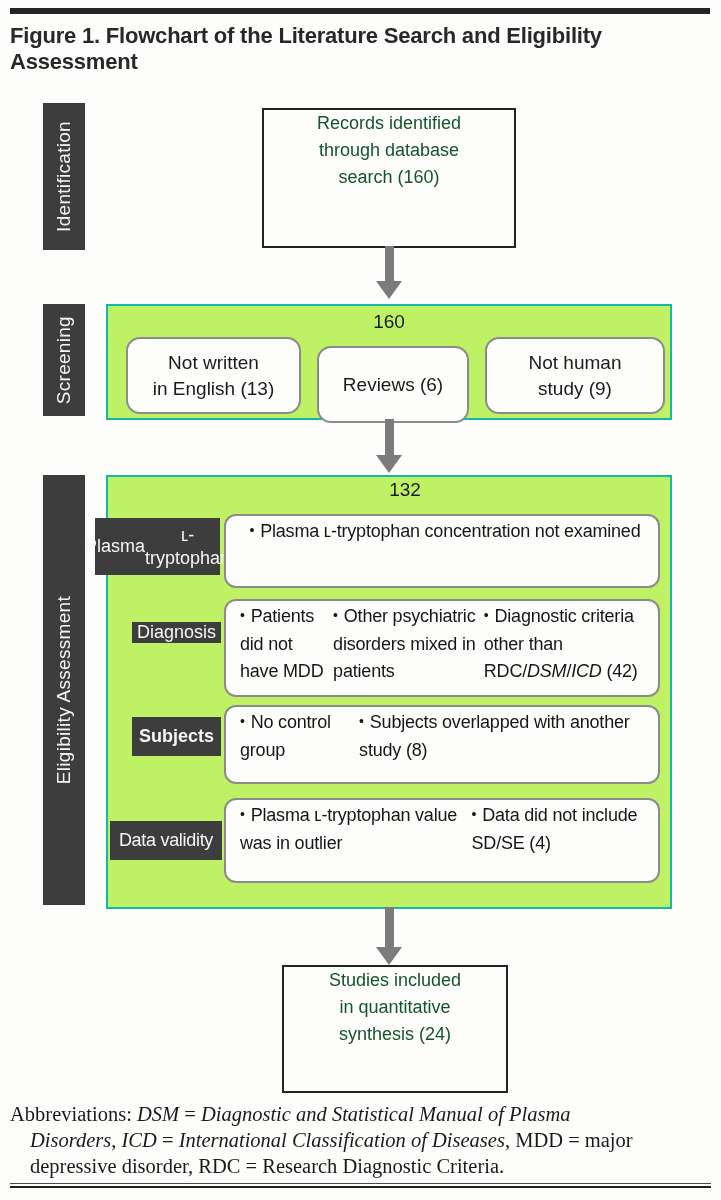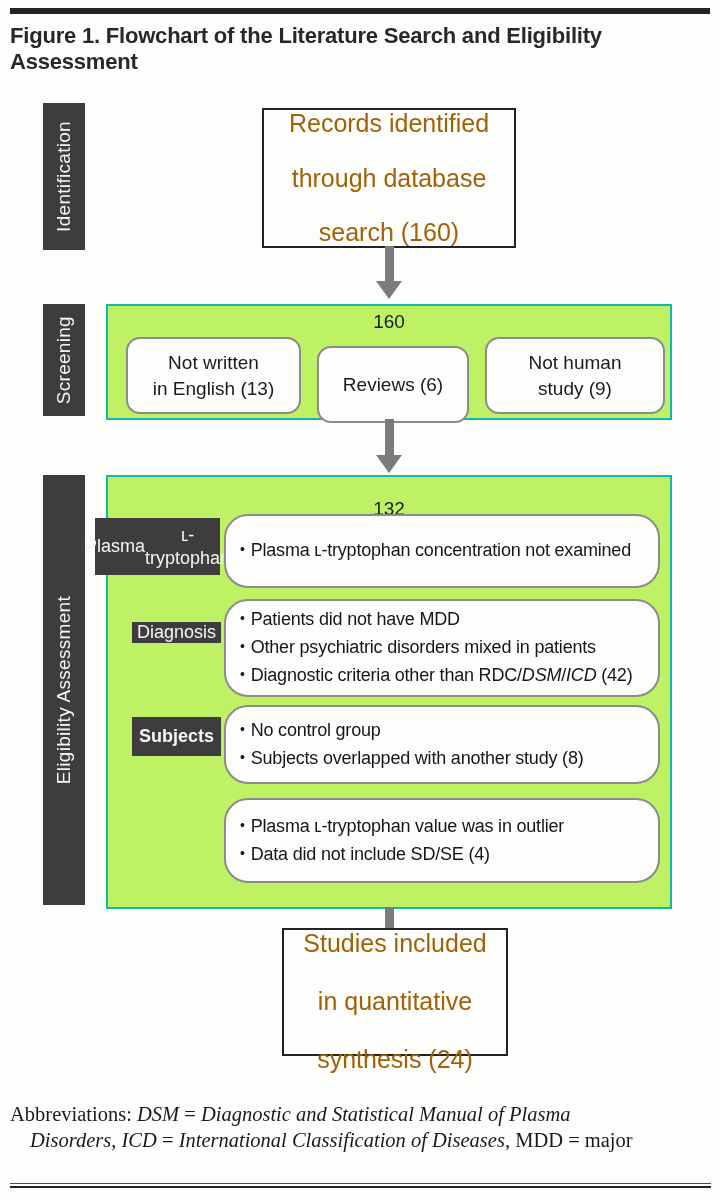--- a/index.html
+++ b/index.html
@@ -20,42 +20,42 @@
   
   .stage{position:absolute;background:#3d3d3d;color:#f6f6f6;
     display:flex;align-items:center;justify-content:center;}
   .stage span{writing-mode:vertical-rl;transform:rotate(180deg);
     font-size:19px;letter-spacing:0.3px;white-space:nowrap;}
   .stage.id{left:43px;top:103px;width:42px;height:147px;}
   .stage.scr{left:43px;top:304px;width:42px;height:112px;}
   .stage.elig{left:43px;top:475px;width:42px;height:430px;}
   
   .rect-box{position:absolute;border:2px solid #232323;background:#fdfdfc;
-    display:flex;flex-direction:column;align-items:center;justify-content:space-between;
-    text-align:center;font-size:25px;line-height:27px;color:#a16207;}
+    display:flex;flex-direction:column;align-items:center;justify-content:flex-start;
+    text-align:center;font-size:18px;line-height:27px;color:#14532d;}
   .records{left:262px;top:108px;width:250px;height:136px;}
-  .included{left:282px;top:928px;width:222px;height:124px;gap:31px;}
+  .included{left:282px;top:965px;width:222px;height:124px;}
   
   .container-box{position:absolute;border:2px solid #14b8a6;background:#bef264;}
   .screening-box{left:106px;top:304px;width:562px;height:112px;}
   .elig-box{left:106px;top:475px;width:562px;height:430px;}
   .count{position:absolute;left:0;width:100%;text-align:center;
     font-size:19px;color:#1b1b1b;}
   .screening-box .count{top:5px;}
-  .elig-box .count{top:21px;}
+  .elig-box .count{top:2px;margin-left:16px;}
   
   .round-box{position:absolute;border:2px solid #8b8b8b;border-radius:14px;background:#fdfdfc;
     display:flex;flex-direction:column;align-items:center;justify-content:center;
     text-align:center;font-size:19px;line-height:26px;color:#1b1b1b;}
   .rb1{left:18px;top:31px;width:171px;height:73px;}
   .rb2{left:209px;top:40px;width:148px;height:73px;}
   .rb3{left:377px;top:31px;width:176px;height:73px;}
   
-  .reason-box{position:absolute;border:2px solid #8b8b8b;border-radius:24px;background:#fdfdfc;
-    display:flex;flex-direction:column;justify-content:center;
+  .reason-box{position:absolute;border:2px solid #8b8b8b;border-radius:12px;background:#fdfdfc;
+    display:flex;flex-direction:row;justify-content:center;
     padding:2px 8px 2px 14px;box-sizing:border-box;
     font-size:18px;line-height:27px;color:#161616;letter-spacing:-0.2px;text-align:left;}
   .reason-box .bullet::before{content:"\2022";font-size:14px;margin-right:6px;position:relative;top:-2px;}
   .reason-box .it{font-style:italic;}
   .row-label{position:absolute;background:#3d3d3d;color:#f6f6f6;
     display:flex;flex-direction:row;align-items:center;justify-content:center;
     text-align:center;font-size:18px;line-height:23px;}
   .rl1{left:-13px;top:41px;width:125px;height:57px;}
   .rx1{left:116px;top:37px;width:436px;height:74px;}
   .rl2{left:24px;top:145px;width:89px;height:21px;}
@@ -153,37 +153,41 @@
       </div>
 
     <div class="row-label rl3">
       <span>Subjects</span>
     </div>
     <div class="reason-box rx3">
         <div class="bullet"><span>No control group</span></div>
         <div class="bullet"><span>Subjects overlapped with another study (8)</span></div>
       </div>
 
+    <div class="row-label rl4">
+      <span>Data validity</span>
+    </div>
     <div class="reason-box rx4">
         <div class="bullet"><span>Plasma ʟ-tryptophan value was in outlier</span></div>
         <div class="bullet"><span>Data did not include SD/SE (4)</span></div>
       </div>
   </div>
 
   <div class="arrow ar3">
     <div class="shaft"></div>
     <div class="head"></div>
   </div>
 
   <div class="rect-box included">
     <span>Studies included</span>
     <span>in quantitative</span>
     <span>synthesis (24)</span>
   </div>
 
   <div class="footnote">
     <div class="fline"><span>Abbreviations: </span><span class="it">DSM</span><span> = </span><span class="it">Diagnostic and Statistical Manual of Plasma</span></div>
     <div class="fline indent"><span class="it">Disorders</span><span>, </span><span class="it">ICD</span><span> = </span><span class="it">International Classification of Diseases</span><span>, MDD = major</span></div>
+    <div class="fline indent"><span>depressive disorder, RDC = Research Diagnostic Criteria.</span></div>
   </div>
 
   <div class="bottom-rule"></div>
 
 </div>
 
 </body></html>

